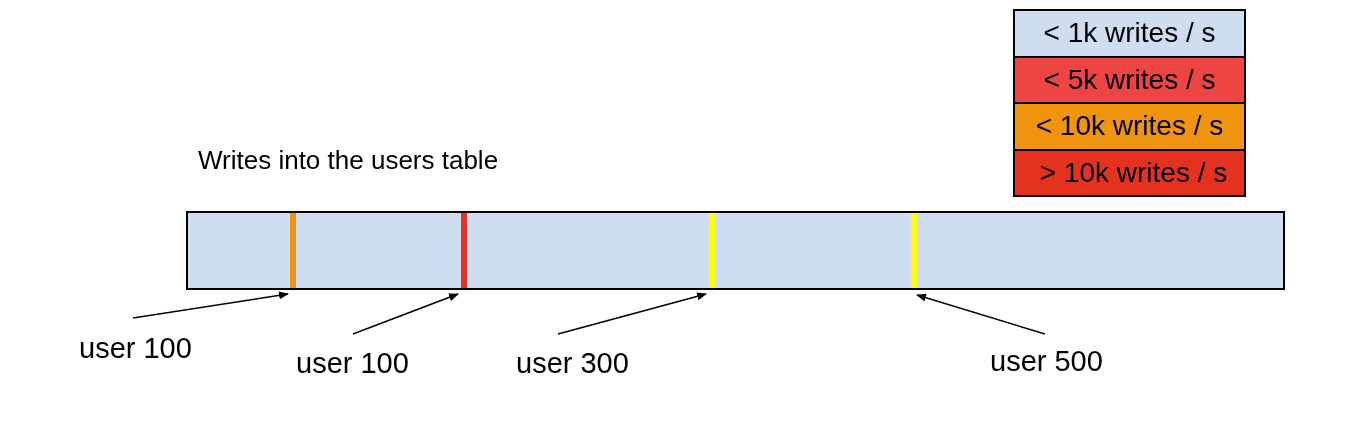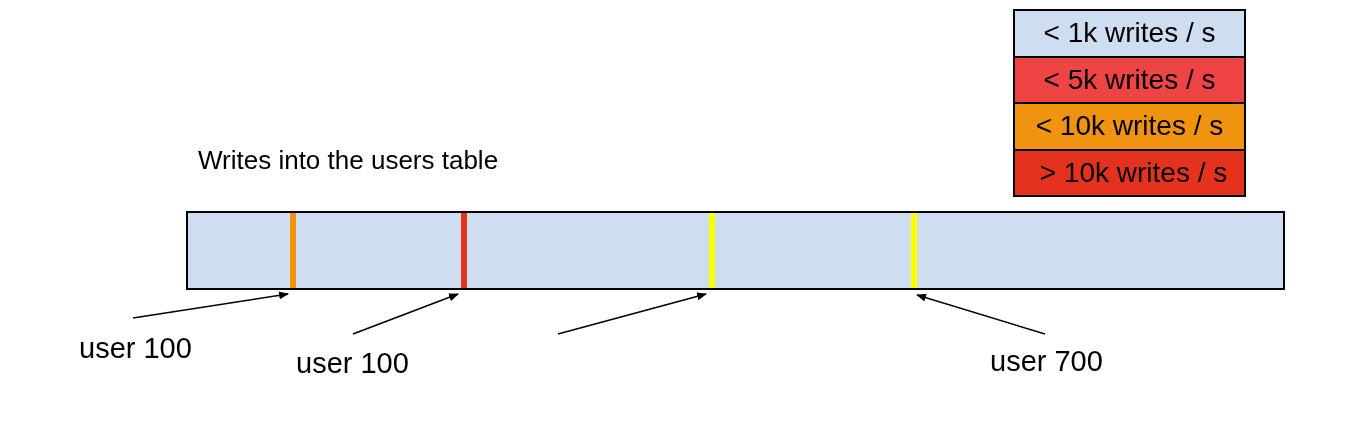--- a/index.html
+++ b/index.html
@@ -103,15 +103,16 @@
       </marker>
     </defs>
     <line x1="133" y1="318" x2="288" y2="294" stroke="#000000" stroke-width="1.5" marker-end="url(#arrowhead)"></line>
     <line x1="353" y1="334" x2="458" y2="294" stroke="#000000" stroke-width="1.5" marker-end="url(#arrowhead)"></line>
     <line x1="558" y1="334" x2="706" y2="294" stroke="#000000" stroke-width="1.5" marker-end="url(#arrowhead)"></line>
     <line x1="1045" y1="334" x2="917" y2="295" stroke="#000000" stroke-width="1.5" marker-end="url(#arrowhead)"></line>
   </svg>
 
   <div class="annotation-label" style="left:55px; top:334px;">user 100</div>
   <div class="annotation-label" style="left:272px; top:349px;">user 100</div>
-  <div class="annotation-label" style="left:966px; top:347px;">user 700</div>
+  <div class="annotation-label" style="left:492px; top:349px;">user 300</div>
+  <div class="annotation-label" style="left:966px; top:347px;">user 500</div>
 
 </div>
 
 </body></html>

